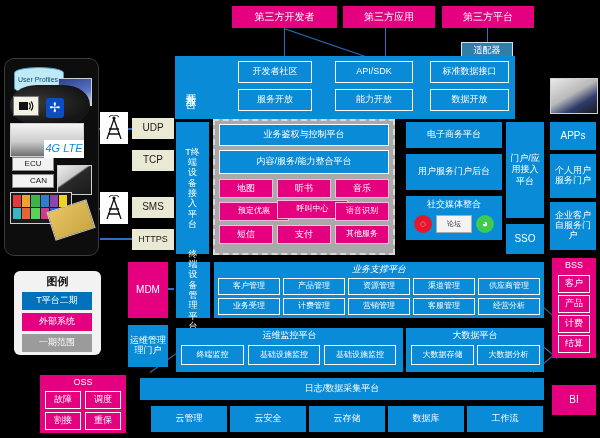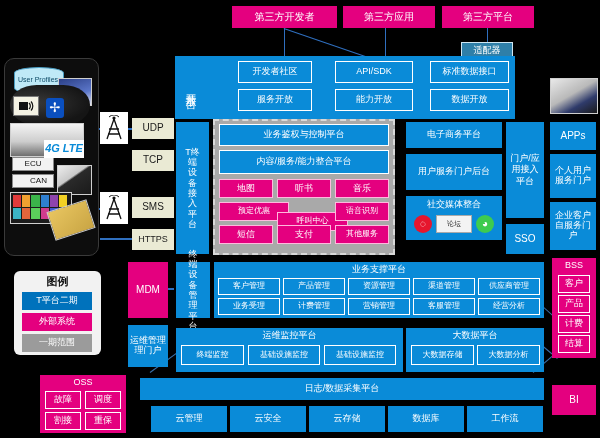--- a/index.html
+++ b/index.html
@@ -152,21 +152,21 @@
     <i style="background:#3bb4c4"></i>
       <i style="background:#e2653b"></i>
       <i style="background:#5bd05b"></i>
     <i style="background:#d03b8e"></i>
       <i style="background:#3b5bd0"></i>
       <i style="background:#c4c43b"></i>
   </div>
 
   <div class="pic" style="left:50px;top:205px;width:40px;height:28px;background:linear-gradient(150deg,#e8c560 0%,#c9a544 100%);transform:rotate(-18deg);"></div>
 
-  <div class="abs ctr" style="left:44px;top:140px;width:40px;height:18px;background:#ffffff;color:#0a8bd8;font-size:11px;font-weight:bold;font-style:italic;">
+  <div class="abs ctr" style="left:44px;top:140px;width:40px;height:18px;background:#ffffff;color:#0a8bd8;font-size:11px;font-weight:normal;font-style:italic;">
     <span>4G LTE</span>
   </div>
 
   <div class="abs ctr" style="left:100px;top:112px;width:28px;height:32px;background:#ffffff;">
     <svg width="22" height="26" viewBox="0 0 22 26" aria-hidden="true">
       <path d="M11 4 L4 24 M11 4 L18 24 M6 14 H16 M5 19 H17" stroke="#111" stroke-width="1.3" fill="none"></path>
       <circle cx="11" cy="3" r="1.6" fill="#111"></circle>
       <path d="M6 2 a7 7 0 0 1 10 0" stroke="#111" stroke-width="1" fill="none"></path>
     </svg>
   </div>
@@ -209,21 +209,21 @@
     </div>
   <div class="abs pinkln ctr t9" style="left:277px;top:179px;width:54px;height:19px;">
       <span>听书</span>
     </div>
   <div class="abs pinkln ctr t9" style="left:335px;top:179px;width:54px;height:19px;">
       <span>音乐</span>
     </div>
   <div class="abs pinkln ctr t8" style="left:219px;top:202px;width:70px;height:19px;">
       <span>预定优惠</span>
     </div>
-  <div class="abs pinkln ctr t8" style="left:277px;top:212px;width:71px;height:19px;">
+  <div class="abs pinkln ctr t8" style="left:277px;top:200px;width:71px;height:19px;">
       <span>呼叫中心</span>
     </div>
   <div class="abs pinkln ctr t8" style="left:335px;top:202px;width:54px;height:19px;">
       <span>语音识别</span>
     </div>
   <div class="abs pinkln ctr t9" style="left:219px;top:225px;width:54px;height:19px;">
       <span>短信</span>
     </div>
   <div class="abs pinkln ctr t9" style="left:277px;top:225px;width:54px;height:19px;">
       <span>支付</span>
@@ -310,21 +310,21 @@
   </div>
   <div class="abs pink ctr t10" style="left:128px;top:262px;width:40px;height:56px;">
     <span>MDM</span>
   </div>
 
   <div class="abs blue ctr t9" style="left:176px;top:262px;width:34px;height:56px;padding:2px;">
     <span style="display:block;width:17px;line-height:1.15;">终端设备管理平台</span>
   </div>
 
   <div class="abs blue" style="left:214px;top:262px;width:330px;height:56px;"></div>
-  <div class="abs ctr t9" style="left:214px;top:263px;width:330px;height:13px;color:#fff;">
+  <div class="abs ctr t9" style="left:214px;top:263px;width:330px;height:13px;color:#fff;font-style:italic;">
     <span>业务支撑平台</span>
   </div>
 
   <div class="abs blue outline ctr t8" style="left:218px;top:278px;width:62px;height:17px;">
       <span>客户管理</span>
     </div>
   <div class="abs blue outline ctr t8" style="left:283px;top:278px;width:62px;height:17px;">
       <span>产品管理</span>
     </div>
   <div class="abs blue outline ctr t8" style="left:348px;top:278px;width:62px;height:17px;">

